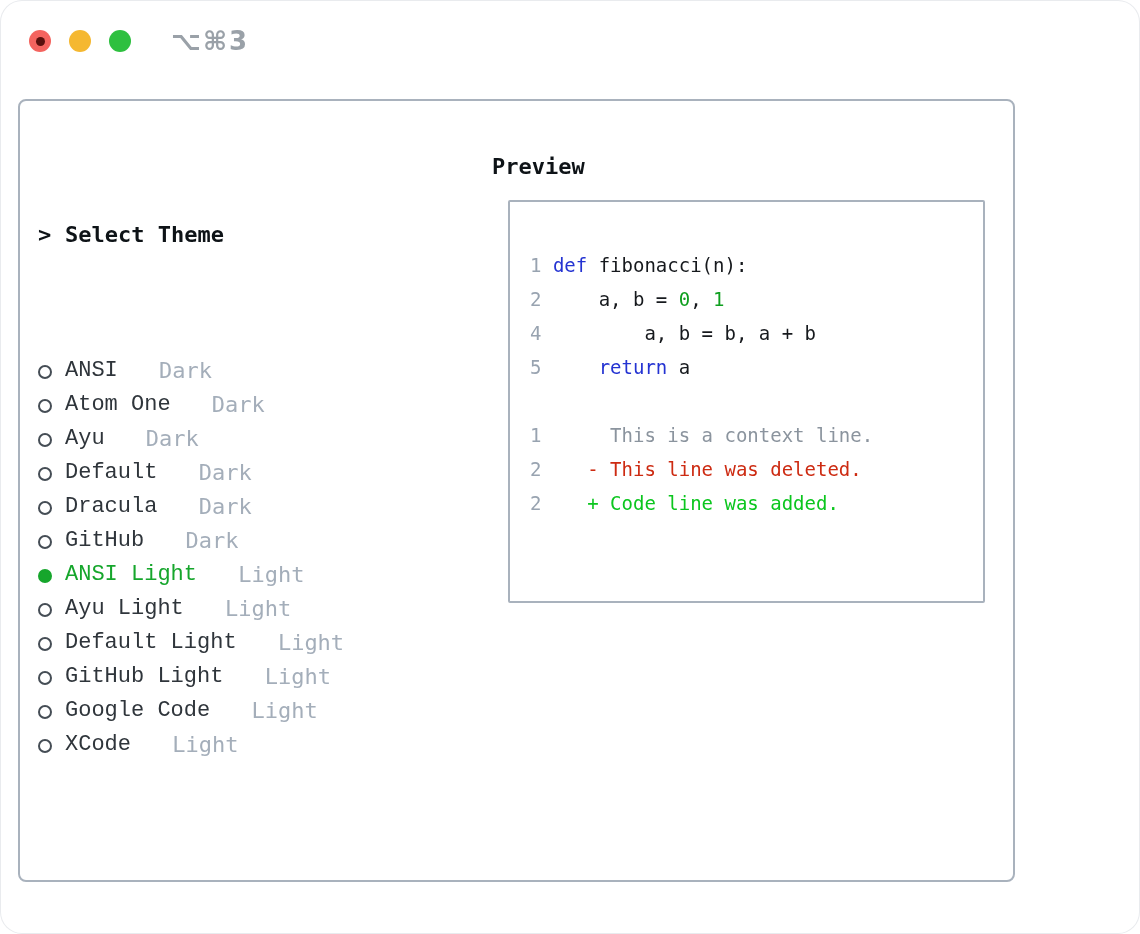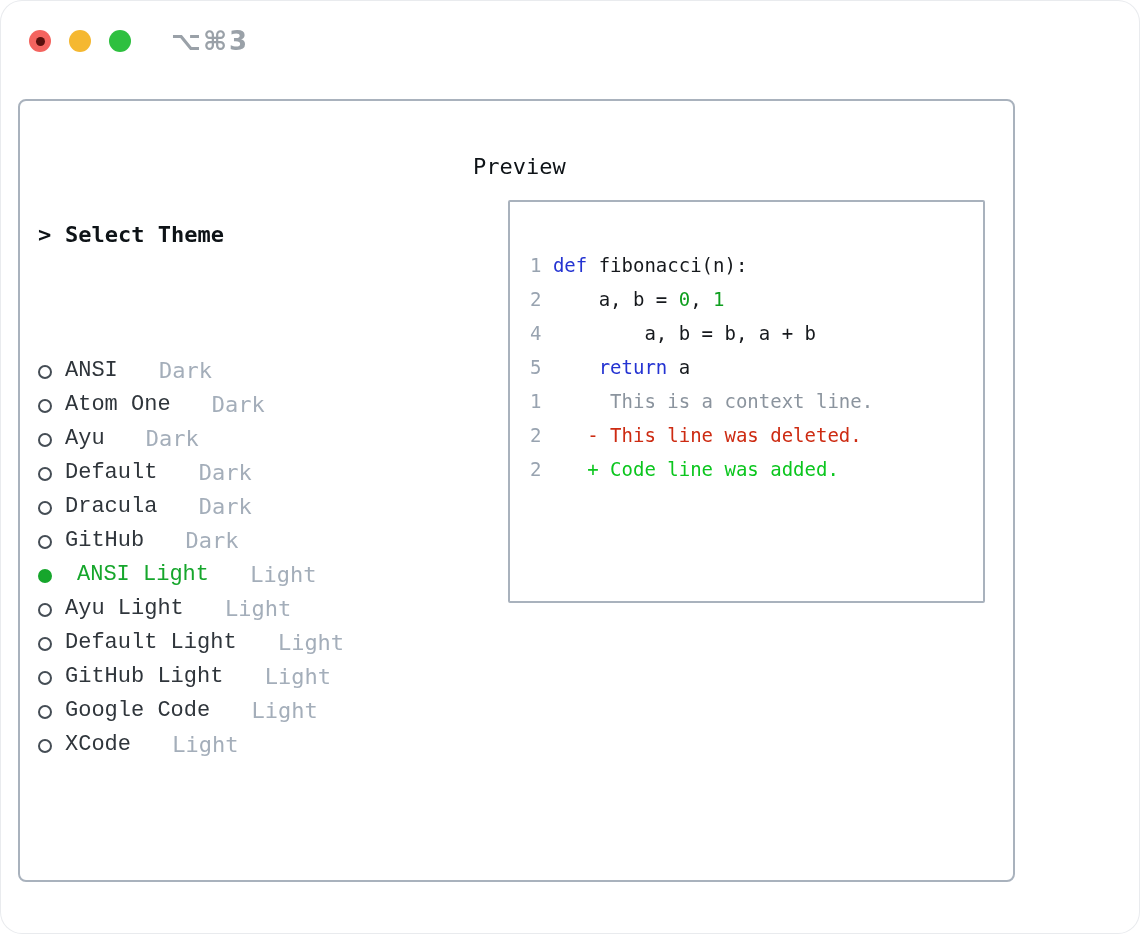--- a/index.html
+++ b/index.html
@@ -81,50 +81,50 @@
     box-sizing: border-box;
     border: 2px solid #454d55;
     border-radius: 50%;
     vertical-align: middle;
   }
   .radio.selected {
     border-color: var(--accent-green);
     background: var(--accent-green);
   }
   .tname { color: var(--text-dark); font-family: Liberation Mono, monospace; }
-  .tname.sel { color: var(--accent-green); margin-left: 12px; }
+  .tname.sel { color: var(--accent-green); }
   .ttag { color: var(--muted-gray); margin-left: 28px; }
   .spacer { height: 34px; }
   
   .preview-title {
     position: absolute;
-    left: 453px; top: 49px;
+    left: 472px; top: 49px;
     font-size: 22px;
     line-height: 34px;
-    font-weight: normal;
+    font-weight: bold;
     color: var(--heading-black);
   }
   .preview-box {
     position: absolute;
     left: 488px; top: 99px;
     width: 473px; height: 399px;
     border: 2px solid var(--border-gray);
     border-radius: 2px;
     background: #ffffff;
     box-sizing: content-box;
     padding: 0;
     overflow: hidden;
   }
   .codearea { padding: 46px 0 0 20px; font-size: 19px; }
   .cline, .dline {
     white-space: pre;
     height: 34px;
     line-height: 34px;
   }
-  #diff-block { }
+  #diff-block { margin-top: 34px; }
   .lineno { color: var(--line-number-gray); }
   .tok-kw  { color: var(--keyword-blue); }
   .tok-fn  { color: var(--builtin-cyan); }
   .tok-num { color: var(--number-green); }
   .tok-pl  { color: var(--code-black); }
   .diff-context { color: var(--context-gray); }
   .diff-deleted { color: var(--deleted-red); }
   .diff-added   { color: var(--added-green); }
 </style>
 </head>

